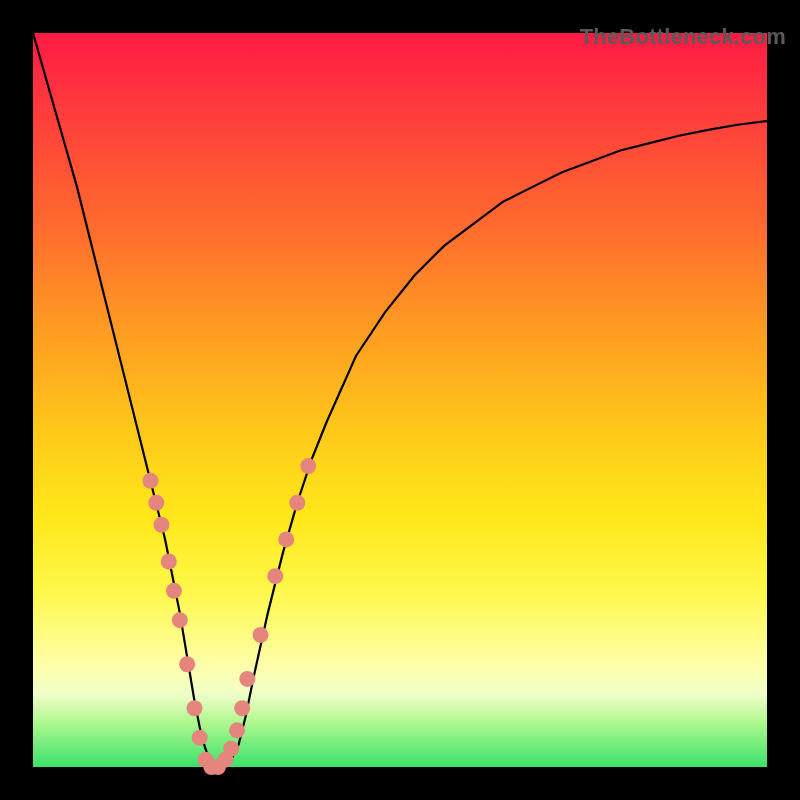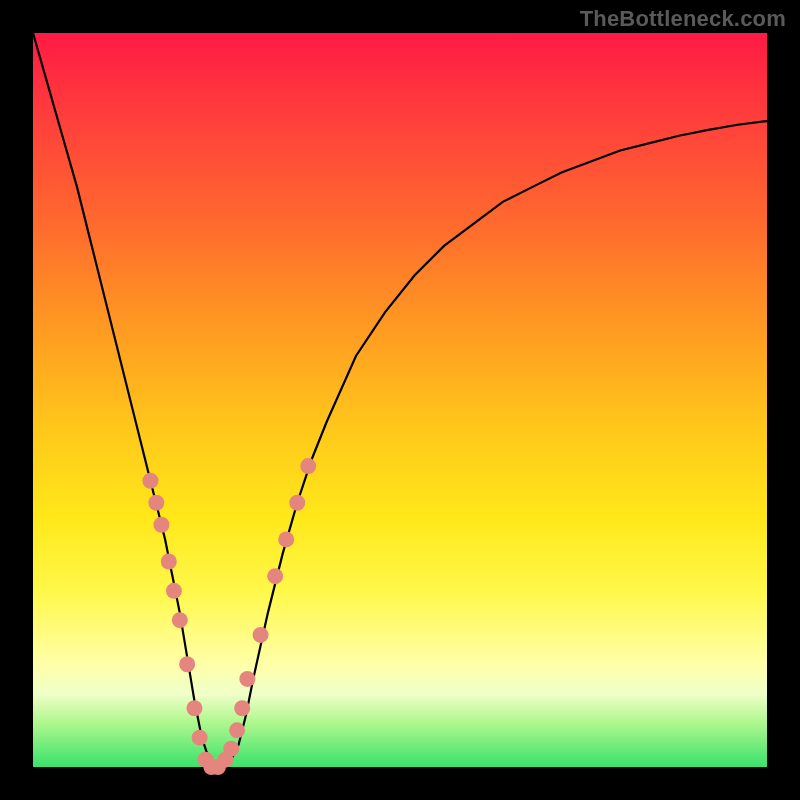--- a/index.html
+++ b/index.html
@@ -32,21 +32,21 @@
       #ffc81a 54%,
       #ffe81a 66%,
       #fff84a 76%,
       #ffffa8 86%,
       #f0ffc8 90%,
       #aef78e 94%,
       #39e26b 100%);
   }
   .watermark {
     position: absolute;
-    top: 6px;
+    top: 24px;
     right: 14px;
     font-size: 22px;
     font-weight: 600;
     color: #5a5a5a;
     letter-spacing: 0.2px;
     user-select: none;
   }
   svg.curve {
     position: absolute;
     left: 0;

